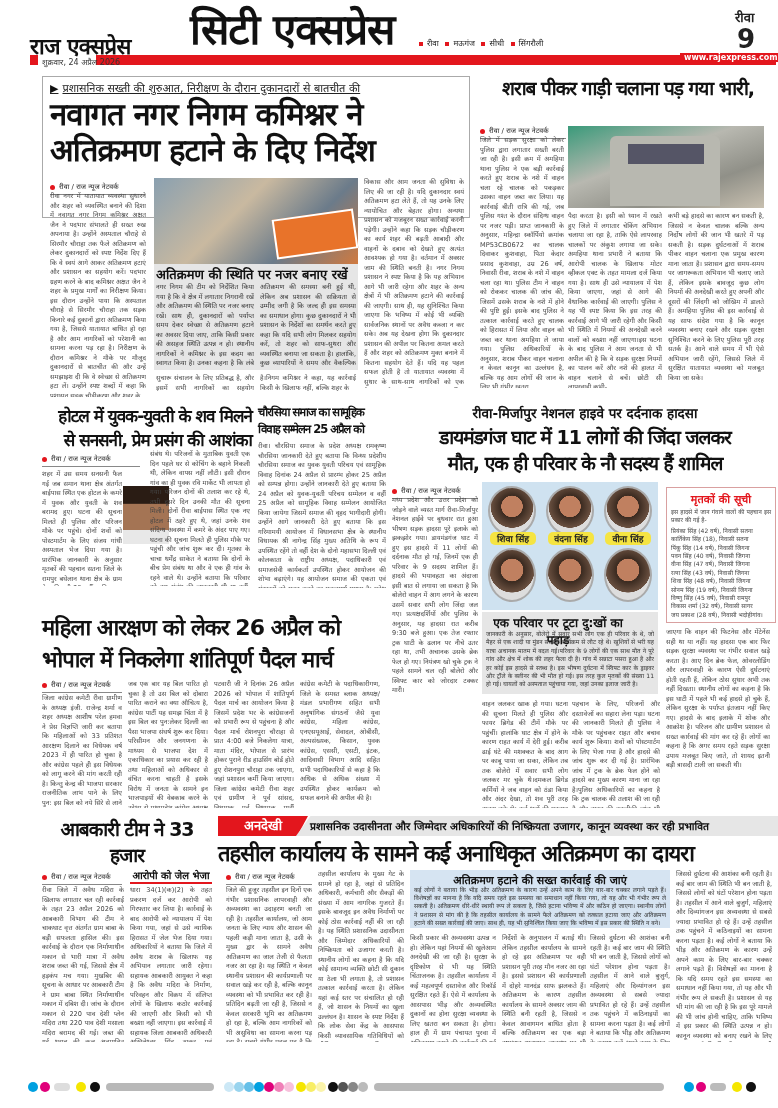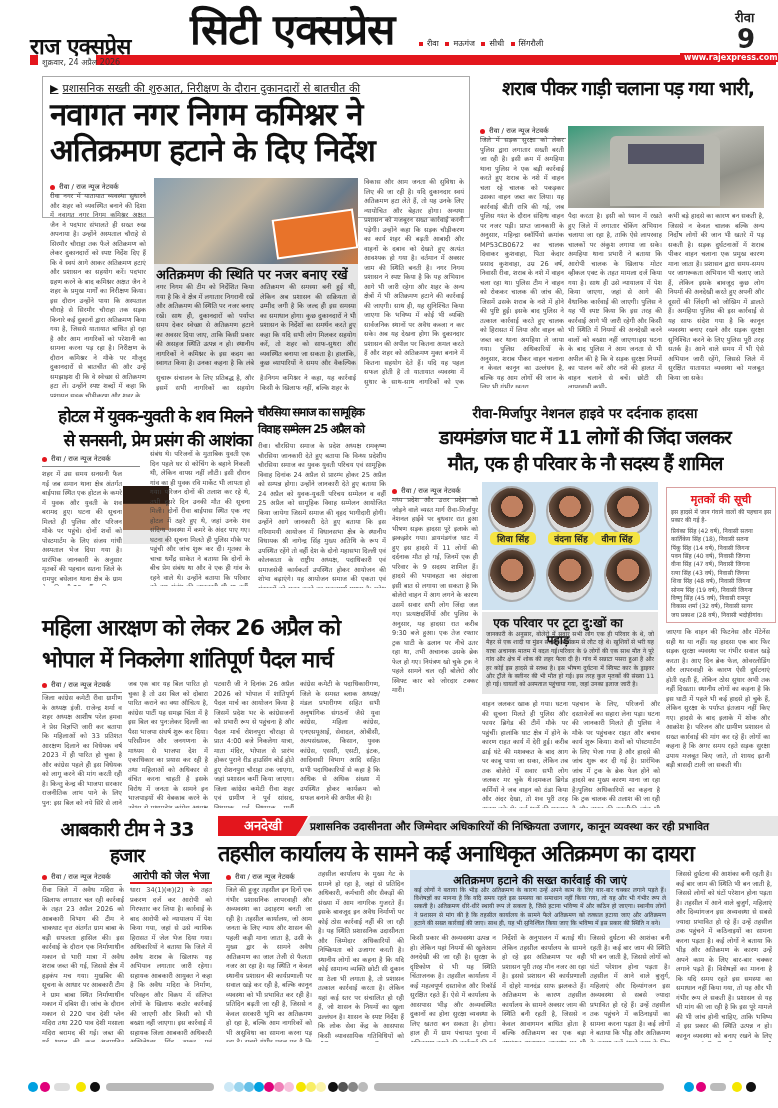--- a/index.html
+++ b/index.html
@@ -110,21 +110,21 @@
 </div>
 <div class="abs dateline" style="left:392px;top:486px;width:86px;"><span class="dot"></span><span>रीवा / राज न्यूज नेटवर्क</span></div>
 <div class="abs bodytext" style="left:392px;top:496px;width:86px;height:196px;overflow:hidden">मध्य प्रदेश और उत्तर प्रदेश को जोड़ने वाले व्यस्त मार्ग रीवा-मिर्जापुर नेशनल हाईवे पर बुधवार रात हुआ भीषण सड़क हादसा पूरे इलाके को झकझोर गया। डायमंडगंज घाट में हुए इस हादसे में 11 लोगों की दर्दनाक मौत हो गई, जिनमें एक ही परिवार के 9 सदस्य शामिल हैं। हादसे की भयावहता का अंदाजा इसी बात से लगाया जा सकता है कि बोलेरो वाहन में आग लगने के कारण उसमें सवार सभी लोग जिंदा जल गए। प्रत्यक्षदर्शियों और पुलिस के अनुसार, यह हादसा रात करीब 9:30 बजे हुआ। एक तेज रफ्तार ट्रक घाटी के ढलान पर नीचे उतर रहा था, तभी अचानक उसके ब्रेक फेल हो गए। नियंत्रण खो चुके ट्रक ने पहले सामने चल रही बोलेरो और स्विफ्ट कार को जोरदार टक्कर मारी।</div>
 
 <div class="abs" style="left:482px;top:482px;width:176px;height:128px;background:#cfe2f0">
   <div class="abs portrait" style="left:6px;top:4px;width:48px;height:50px"></div>
   <div class="abs portrait" style="left:64px;top:4px;width:48px;height:50px"></div>
   <div class="abs portrait" style="left:122px;top:4px;width:48px;height:50px"></div>
   <div class="abs namebar" style="left:8px;top:50px;width:46px">शिवा सिंह</div>
   <div class="abs namebar" style="left:66px;top:50px;width:46px">वंदना सिंह</div>
-  <div class="abs namebar" style="left:112px;top:50px;width:46px">वीना सिंह</div>
+  <div class="abs namebar" style="left:123px;top:50px;width:46px">वीना सिंह</div>
   <div class="abs portrait" style="left:6px;top:66px;width:48px;height:54px"></div>
   <div class="abs portrait" style="left:64px;top:66px;width:48px;height:54px"></div>
   <div class="abs portrait" style="left:122px;top:66px;width:48px;height:54px"></div>
 </div>
 
 <div class="abs graybox" style="left:482px;top:612px;width:176px;height:82px"></div>
 <div class="abs" style="left:482px;top:614px;width:152px;font-size:12px;font-weight:bold;text-align:center;color:#111">एक परिवार पर टूटा दु:खों का पहाड़</div>
 <div class="abs bodytext" style="left:486px;top:630px;width:168px;height:62px;overflow:hidden;color:#333;font-size:6px;line-height:8.4px">जानकारी के अनुसार, बोलेरो में सवार सभी लोग एक ही परिवार के थे, जो मैहर से एक शादी या मुंडन संस्कार कार्यक्रम से लौट रहे थे। खुशियों से भरी यह यात्रा अचानक मातम में बदल गई।परिवार के 9 लोगों की एक साथ मौत ने पूरे गांव और क्षेत्र में शोक की लहर फैला दी है। गांव में सन्नाटा पसरा हुआ है और हर कोई इस हादसे से स्तब्ध है। इस भीषण दुर्घटना में स्विफ्ट कार के ड्राइवर और ट्रॉले के क्लीनर की भी मौत हो गई। इस तरह कुल मृतकों की संख्या 11 हो गई। घायलों को अस्पताल पहुंचाया गया, जहां उनका इलाज जारी है।</div>
 
 <div class="abs redbox" style="left:666px;top:487px;width:110px;height:136px;background:#fff">

